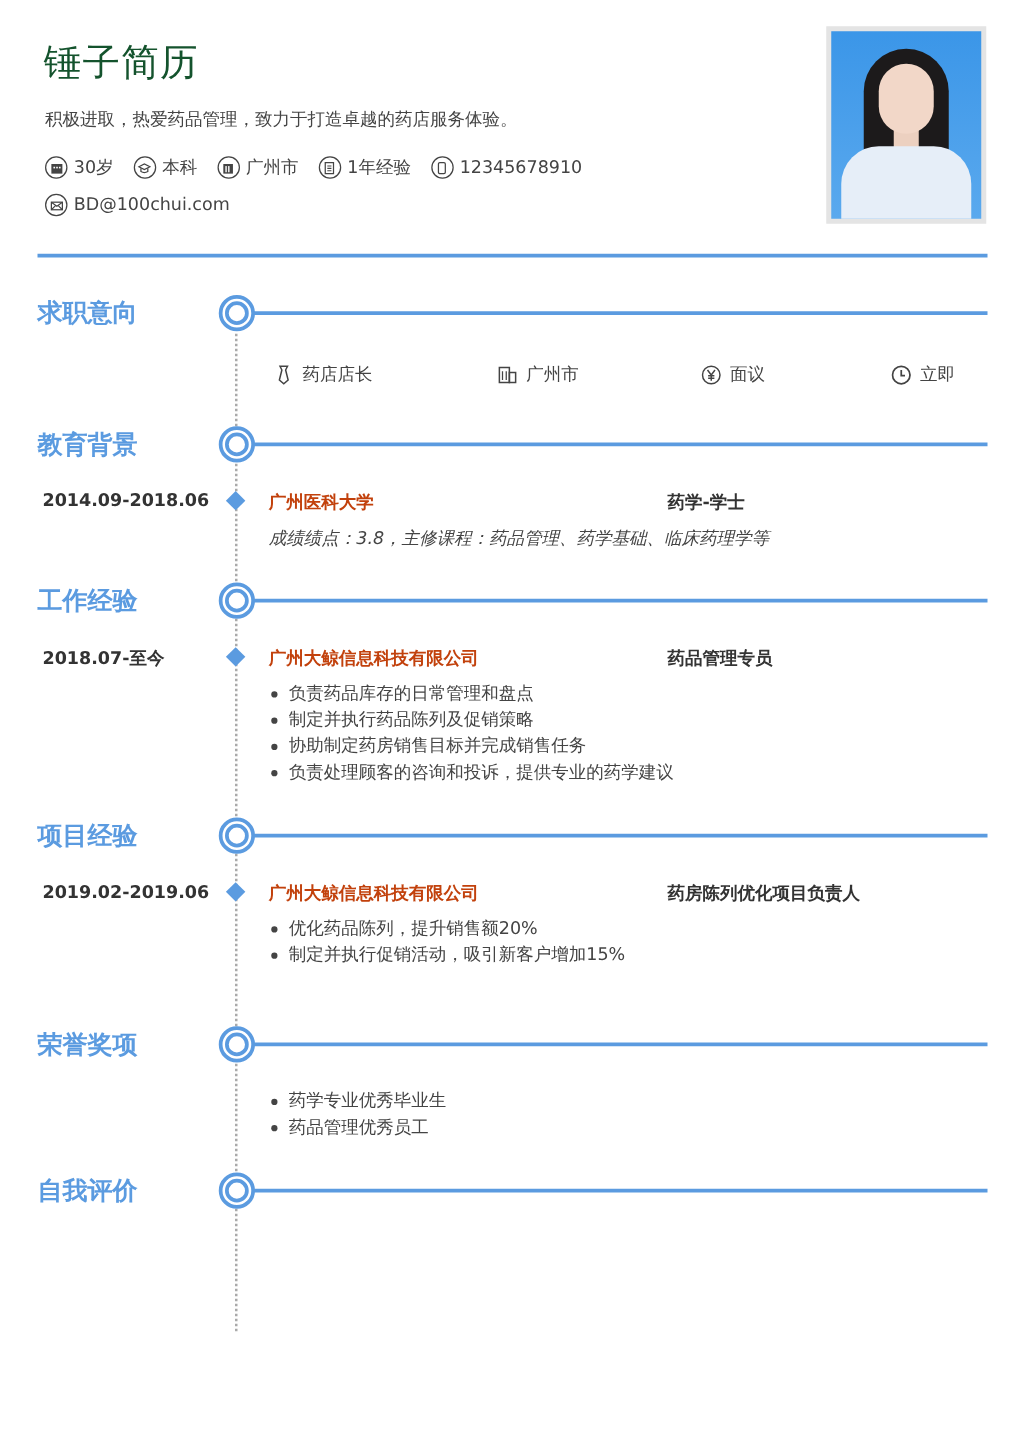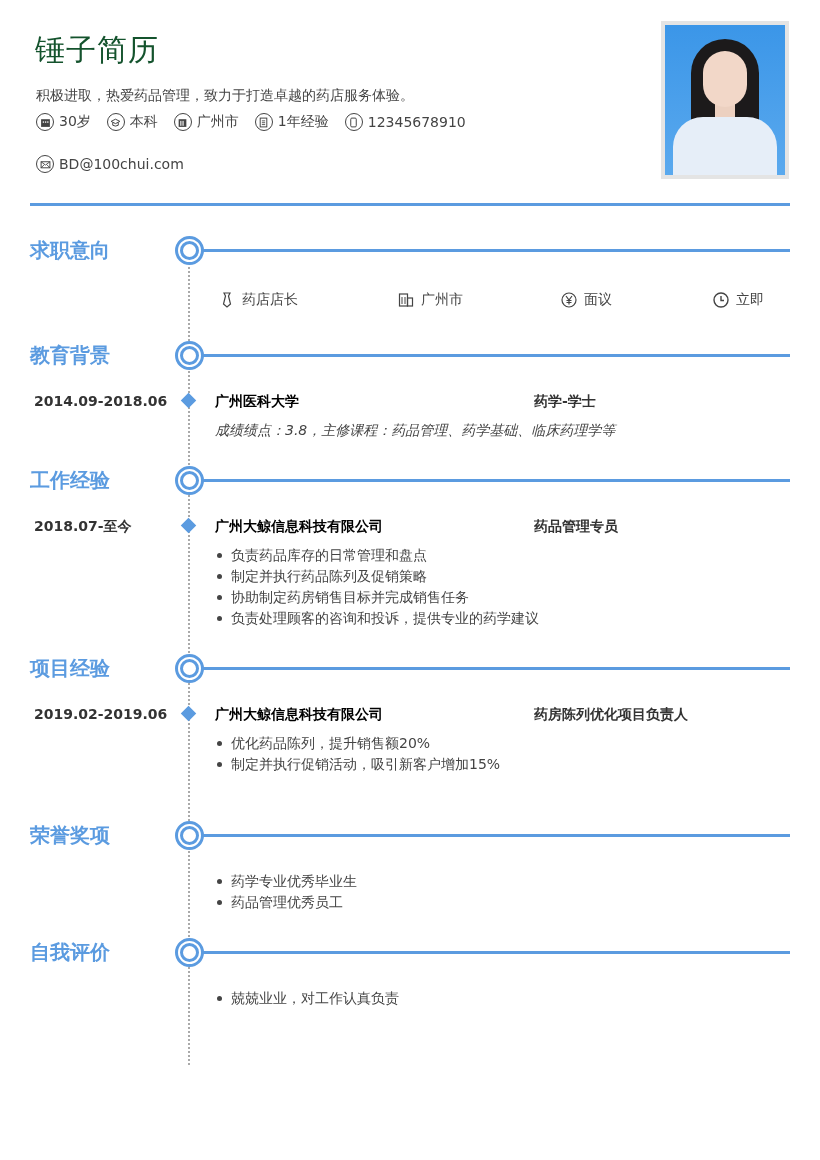--- a/index.html
+++ b/index.html
@@ -2,21 +2,21 @@
 <html><head>
 <meta charset="utf-8">
 <style>
   * { box-sizing: border-box; margin: 0; padding: 0; }
   html, body { width: 820px; height: 1160px; background: #ffffff; }
   body { font-family: "DejaVu Sans", "Liberation Sans", sans-serif; color: #444; position: relative; overflow: hidden; }
 
   .name { position: absolute; left: 35px; top: 30px; font-size: 30px; color: #14532d; font-weight: normal; letter-spacing: 1px; }
   .slogan { position: absolute; left: 36px; top: 87px; font-size: 14px; color: #444; }
   .info-row { position: absolute; left: 36px; display: flex; align-items: center; font-size: 14px; color: #444; }
-  .info-row.r1 { top: 113px; }
+  .info-row.r1 { top: 125px; }
   .info-row.r2 { top: 155px; }
   .info-item { display: flex; align-items: center; margin-right: 16px; }
   .ico-circ { width: 18px; height: 18px; border: 1.3px solid #444; border-radius: 50%; display: inline-flex; align-items: center; justify-content: center; margin-right: 5px; }
   .ico-circ svg { width: 11px; height: 11px; }
 
   .photo { position: absolute; left: 661px; top: 21px; width: 128px; height: 158px; background: #e4e4e4; padding: 4px; }
   .photo-inner { width: 100%; height: 100%; background: linear-gradient(#3b96e8, #5aa9ee); position: relative; overflow: hidden; }
   .photo-inner .hair { position: absolute; left: 26px; top: 14px; width: 68px; height: 118px; background: #1c1a1b; border-radius: 34px 34px 12px 12px; }
   .photo-inner .face { position: absolute; left: 38px; top: 26px; width: 44px; height: 56px; background: #f2d7c8; border-radius: 22px 22px 22px 22px; }
   .photo-inner .neck { position: absolute; left: 50px; top: 76px; width: 20px; height: 20px; background: #ecd0c0; }
@@ -29,21 +29,21 @@
   .sec-title { position: absolute; left: 30px; font-size: 20px; font-weight: bold; color: #5b9be0; }
   .sec-node { position: absolute; left: 175px; width: 29px; height: 29px; border: 3px solid #5b9be0; border-radius: 50%; background: #fff; display: flex; align-items: center; justify-content: center; }
   .sec-node::after { content: ""; width: 13px; height: 13px; border: 3px solid #5b9be0; border-radius: 50%; }
   .sec-line { position: absolute; left: 203px; width: 587px; height: 3px; background: #5b9be0; }
 
   .intent-item { position: absolute; top: 291px; display: flex; align-items: center; font-size: 14px; color: #444; }
   .intent-item svg { width: 16px; height: 16px; margin-right: 7px; }
 
   .date { position: absolute; left: 34px; font-size: 14px; font-weight: bold; color: #333; }
   .diamond { position: absolute; left: 183px; width: 11px; height: 11px; background: #5b9be0; transform: rotate(45deg); }
-  .org { position: absolute; left: 215px; font-size: 14px; font-weight: bold; color: #000000; }
+  .org { position: absolute; left: 215px; font-size: 14px; font-weight: bold; color: #c2410c; }
   .role { position: absolute; left: 534px; font-size: 14px; font-weight: bold; color: #333; }
   .desc { position: absolute; left: 215px; font-size: 14px; color: #444; font-style: italic; }
   .bullets { position: absolute; left: 215px; list-style: none; font-size: 14px; color: #444; line-height: 21px; }
   .bullets li { position: relative; padding-left: 16px; }
   .bullets li::before { content: ""; position: absolute; left: 2px; top: 8px; width: 5px; height: 5px; background: #444; border-radius: 50%; }
 </style>
 </head>
 <body>
 
 <div class="name">锤子简历</div>
@@ -201,14 +201,13 @@
 <div class="sec-line" style="top:834px"></div>
 <ul class="bullets" style="top:871px">
   <li>药学专业优秀毕业生</li>
   <li>药品管理优秀员工</li>
 </ul>
 
 <div class="sec-title" style="top:939px">自我评价</div>
 <div class="sec-node" style="top:938px"></div>
 <div class="sec-line" style="top:951px"></div>
 <ul class="bullets" style="top:988px">
-  <li>兢兢业业，对工作认真负责</li>
 </ul>
 
 </body></html>

